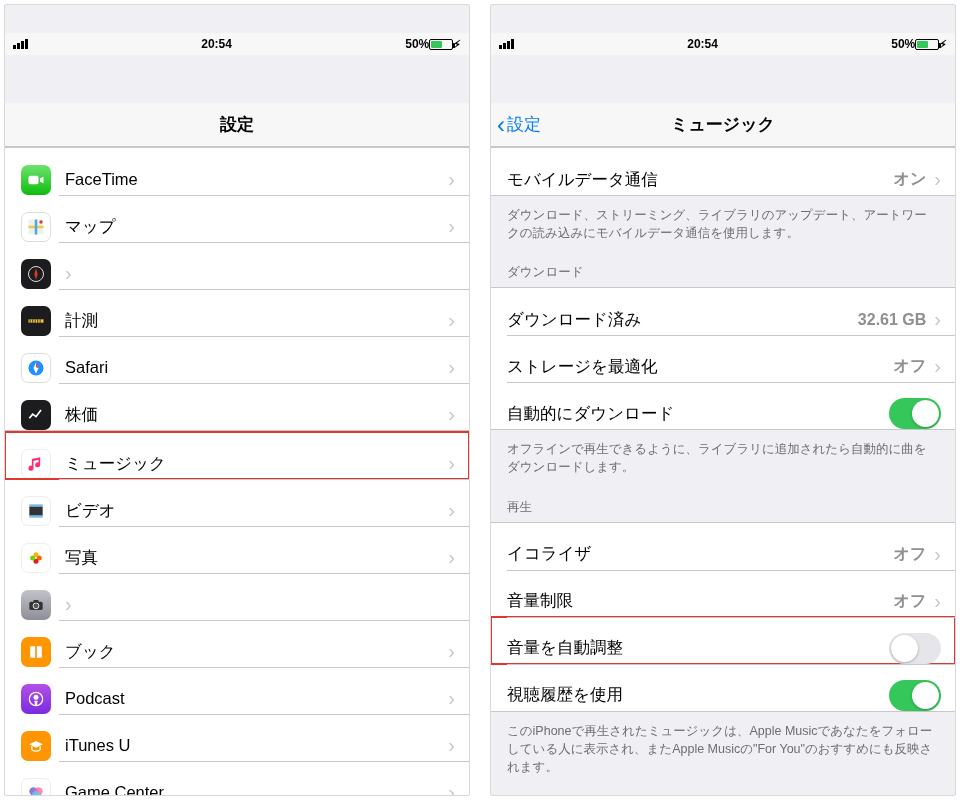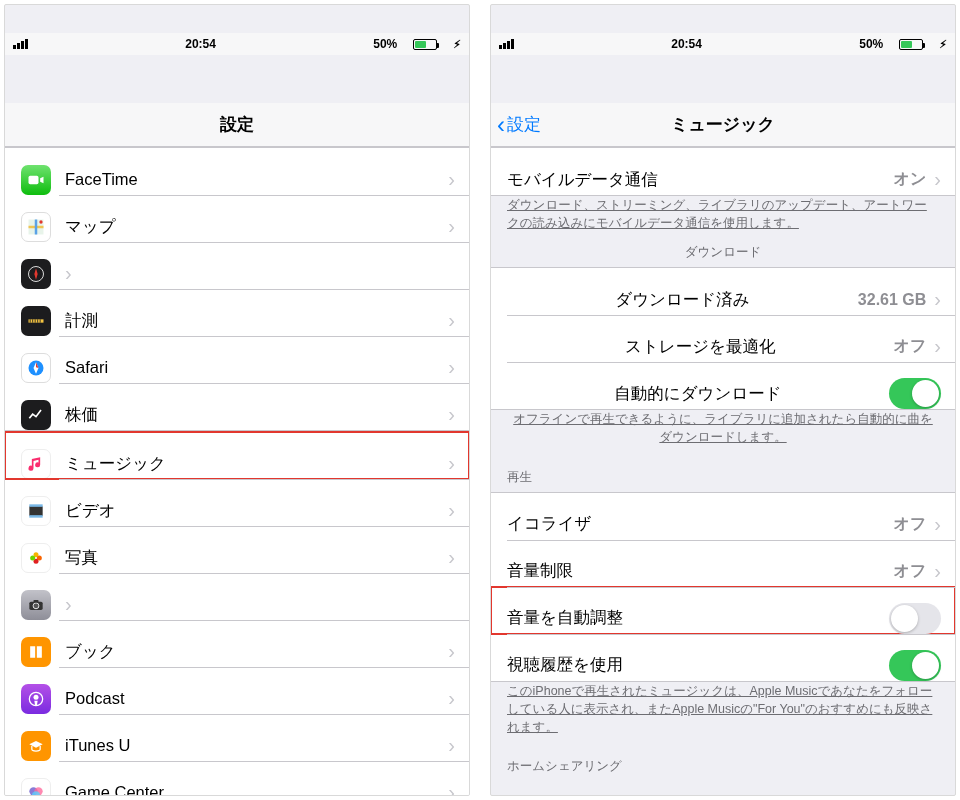--- a/index.html
+++ b/index.html
@@ -27,21 +27,21 @@
     height: 22px;
     display: flex;
     align-items: center;
     justify-content: space-between;
     padding: 0 8px;
     font-size: 12px;
     font-weight: 600;
     background: #f7f7f8;
     margin-top: 28px;
   }
-  .status-left, .status-right { display: flex; align-items: center; gap: 16px; }
+  .status-left, .status-right { display: flex; align-items: center; gap: 0; }
   .signal-bars { display: flex; align-items: flex-end; gap: 1px; }
   .signal-bars span { width: 3px; background: #000; }
   .signal-bars span:nth-child(1){height:4px}
   .signal-bars span:nth-child(2){height:6px}
   .signal-bars span:nth-child(3){height:8px}
   .signal-bars span:nth-child(4){height:10px}
   .battery {
     width: 24px; height: 11px; border: 1px solid #000; border-radius: 2px;
     position: relative; display: inline-block;
   }
@@ -64,21 +64,21 @@
     display: flex; align-items: center; color: #007aff; font-size: 17px; gap: 2px;
     cursor: pointer;
   }
   .content { flex:1; overflow-y: auto; }
   .group { }
   .group.first-flush { margin-top: 0; }
   .group-header, .group-footer {
     font-size: 12.5px; color: #6d6d72;
     padding: 6px 16px 6px 16px;
   }
-  .group-footer { padding-top: 0; line-height: 1.45; text-decoration: underline; }
+  .group-footer { padding-top: 10px; line-height: 1.45; }
   .list {
     background: #fff;
     border-top: 1px solid #c8c7cc;
     border-bottom: 1px solid #c8c7cc;
   }
   .row {
     display: flex; align-items: center;
     min-height: 47px;
     padding: 16px 14px 0 16px;
     position: relative;
@@ -342,21 +342,21 @@
       <div class="list">
         <div class="row no-icon">
           <span class="row-label">モバイルデータ通信</span>
           <span class="row-value">オン</span>
           <span class="chevron">›</span>
         </div>
       </div>
       <div class="group-footer">ダウンロード、ストリーミング、ライブラリのアップデート、アートワークの読み込みにモバイルデータ通信を使用します。</div>
     </div>
 
-    <div class="group" style="text-align:center;">
+    <div class="group" style="margin-top:10px;">
       <div class="group-header">ダウンロード</div>
       <div class="list">
         <div class="row no-icon">
           <span class="row-label">ダウンロード済み</span>
           <span class="row-value">32.61 GB</span>
           <span class="chevron">›</span>
         </div>
         <div class="row no-icon">
           <span class="row-label">ストレージを最適化</span>
           <span class="row-value">オフ</span>

